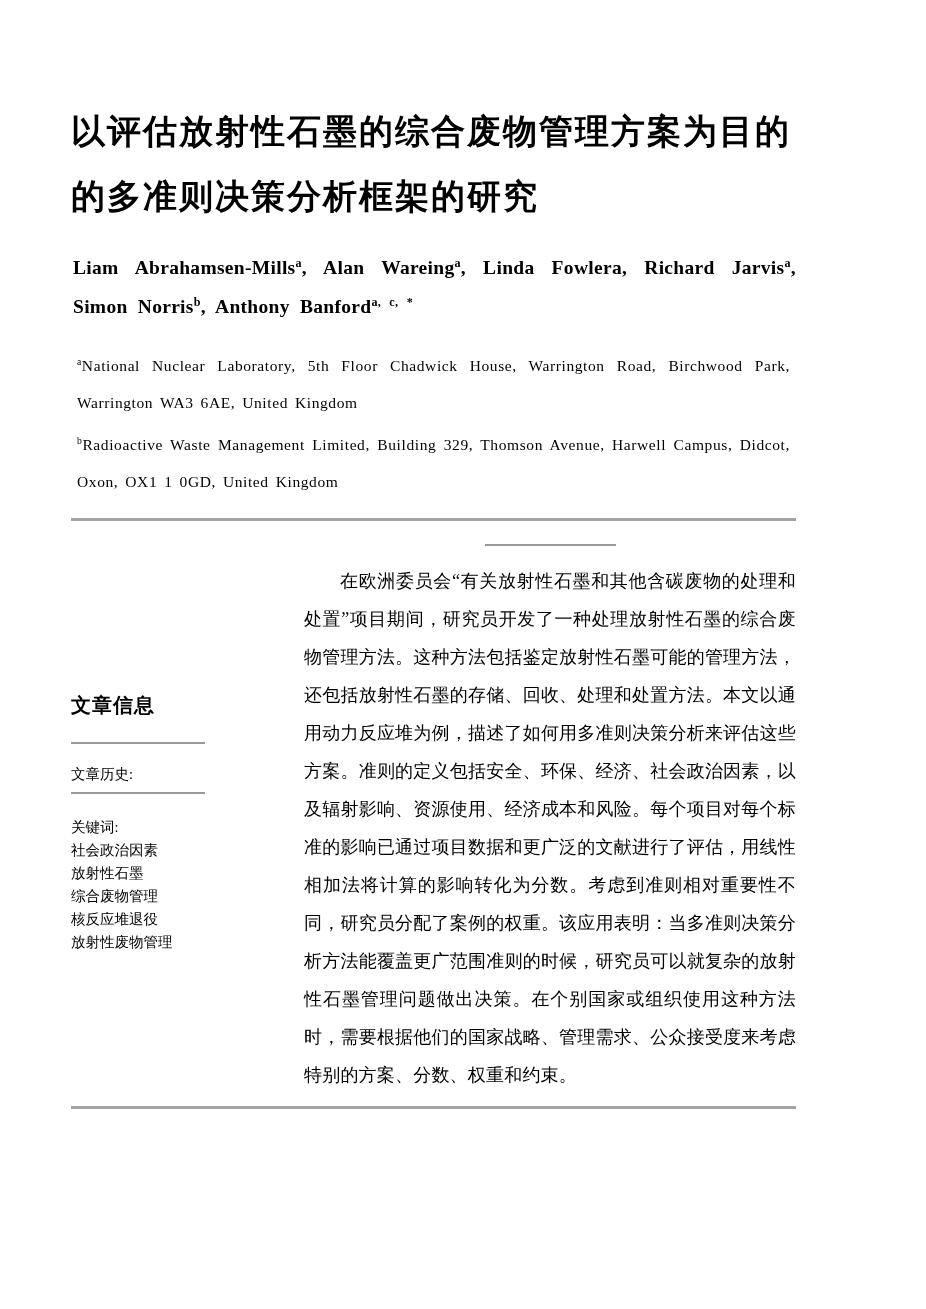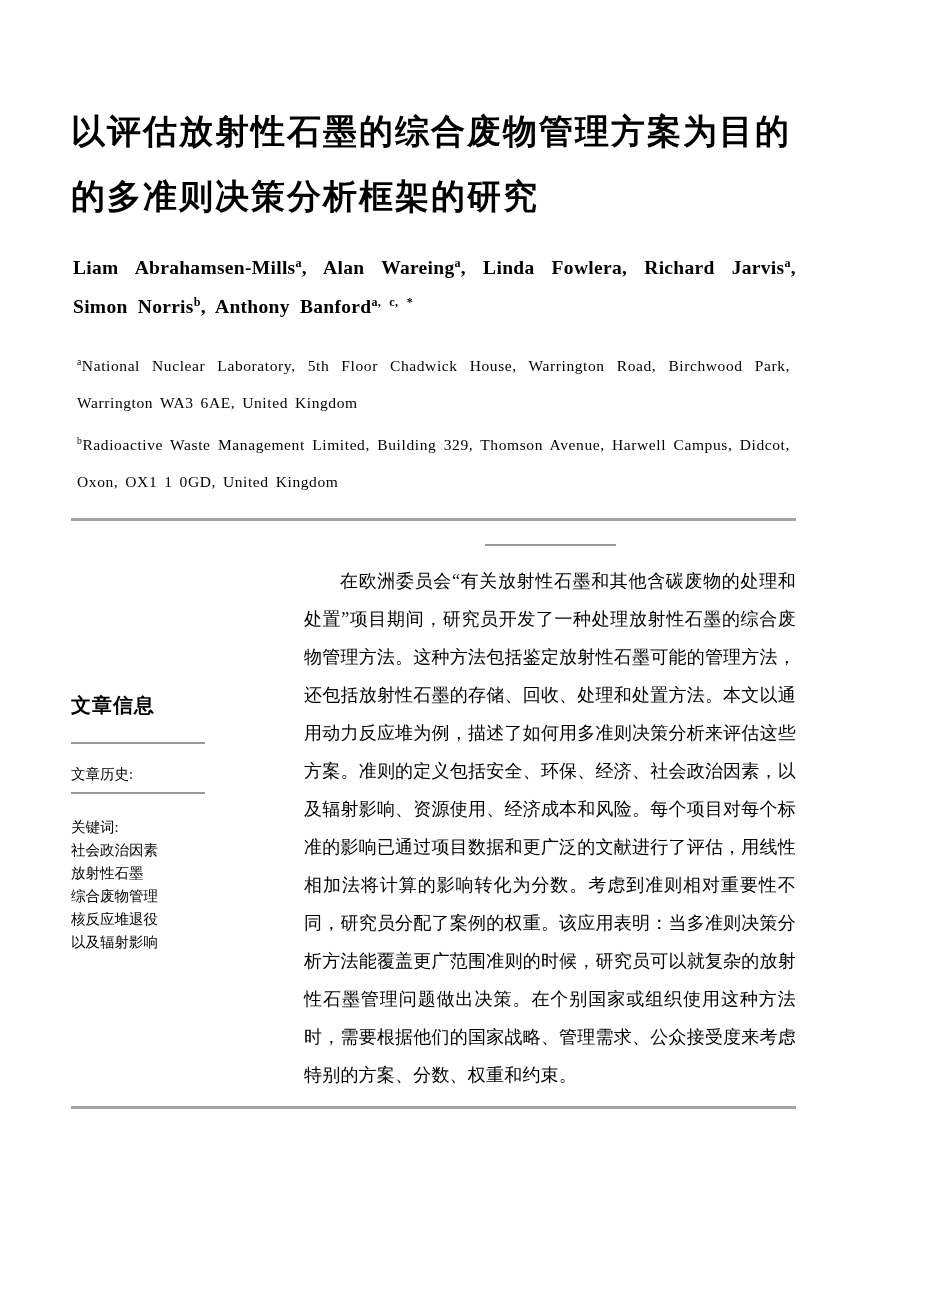--- a/index.html
+++ b/index.html
@@ -142,21 +142,21 @@
         <div class="info-label">文章历史:</div>
 
         <div class="hr-info-sep"></div>
 
         <div class="info-label keywords-label">关键词:</div>
         <div class="keyword-lines">
             <div class="info-line">社会政治因素</div>
             <div class="info-line">放射性石墨</div>
             <div class="info-line">综合废物管理</div>
             <div class="info-line">核反应堆退役</div>
-            <div class="info-line">以及辐射影响</div>
+            <div class="info-line">放射性废物管理</div>
           </div>
       </div>
 
       <div class="col-abs">
         <div class="hr-short hr-short-centered"></div>
 
         <p class="abstract-body">在欧洲委员会“有关放射性石墨和其他含碳废物的处理和处置”项目期间，研究员开发了一种处理放射性石墨的综合废物管理方法。这种方法包括鉴定放射性石墨可能的管理方法，还包括放射性石墨的存储、回收、处理和处置方法。本文以通用动力反应堆为例，描述了如何用多准则决策分析来评估这些方案。准则的定义包括安全、环保、经济、社会政治因素，以及辐射影响、资源使用、经济成本和风险。每个项目对每个标准的影响已通过项目数据和更广泛的文献进行了评估，用线性相加法将计算的影响转化为分数。考虑到准则相对重要性不同，研究员分配了案例的权重。该应用表明：当多准则决策分析方法能覆盖更广范围准则的时候，研究员可以就复杂的放射性石墨管理问题做出决策。在个别国家或组织使用这种方法时，需要根据他们的国家战略、管理需求、公众接受度来考虑特别的方案、分数、权重和约束。</p>
       </div>
 
     </div>

